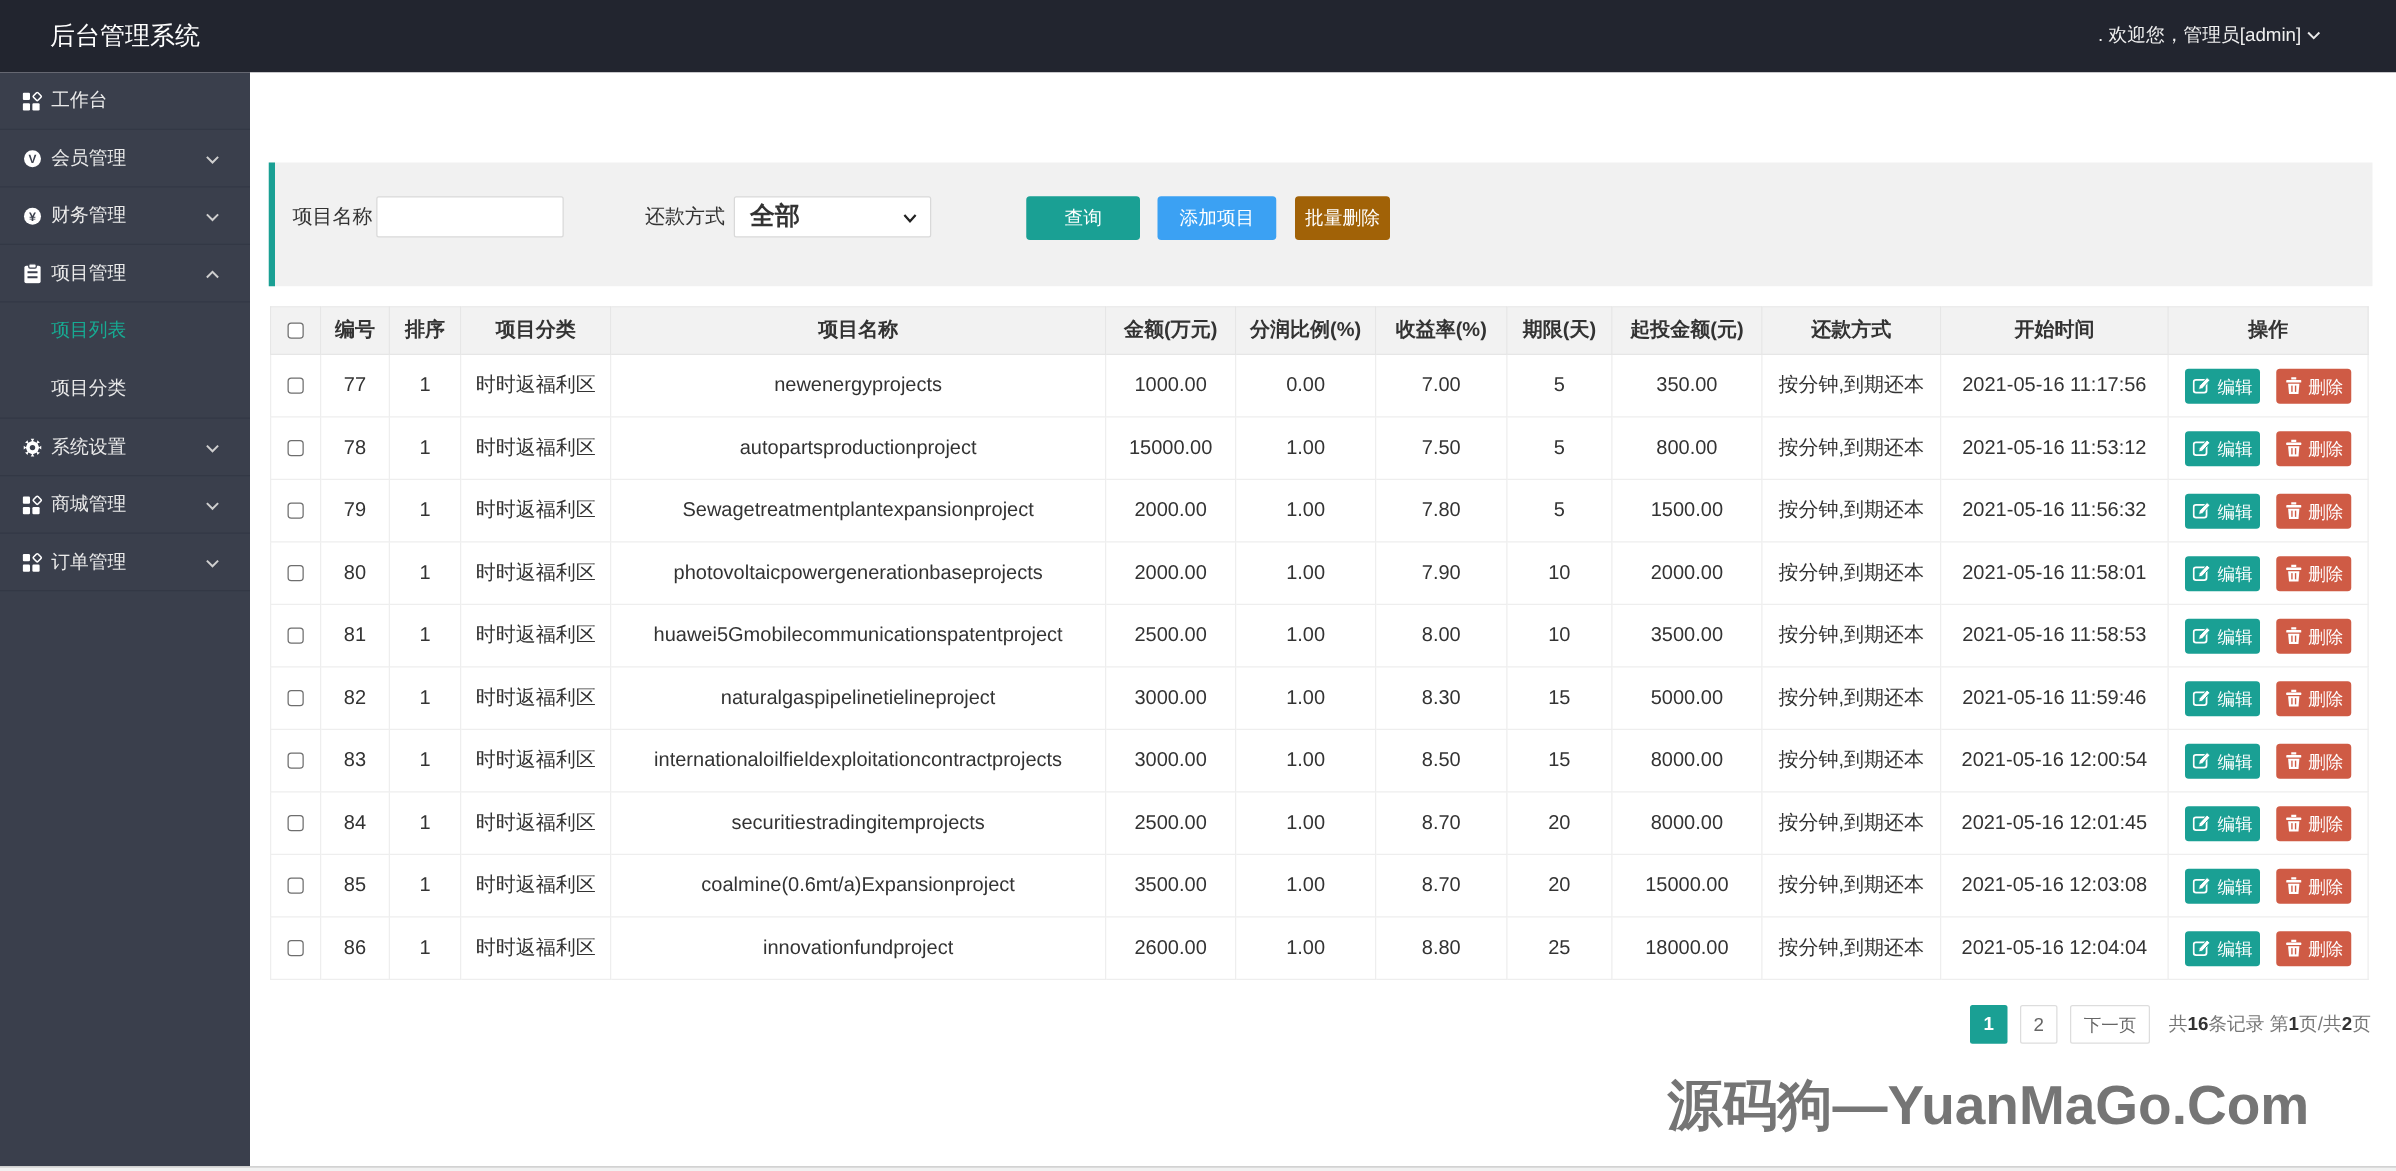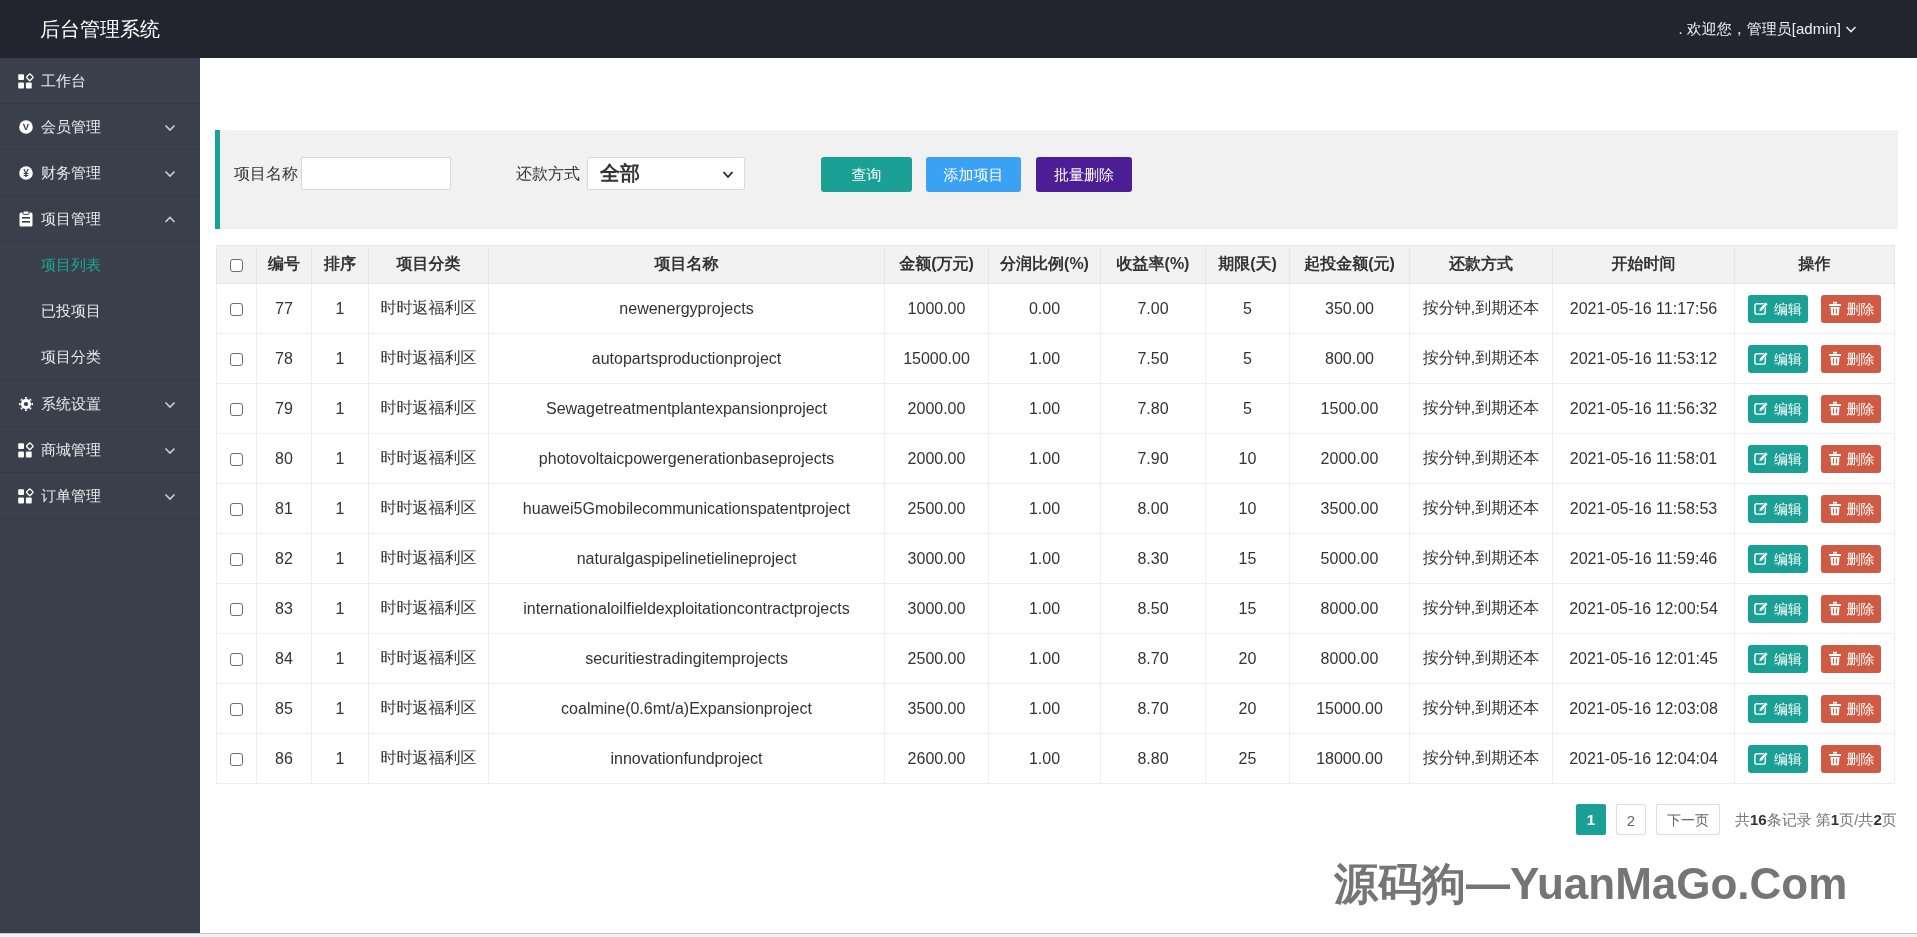--- a/index.html
+++ b/index.html
@@ -30,21 +30,21 @@
 #crumb .c2 { color:#333; }
 
 #filter { position:absolute; left:15px; top:72px; width:1683px; height:99px; background:#f1f1f1; border-left:5px solid #1aa094; }
 #filter .lab { position:absolute; top:27px; height:33px; line-height:33px; font-size:16px; color:#333; }
 #fname { position:absolute; left:81px; top:27px; width:150px; height:33px; border:1px solid #d9d9d9; border-radius:2px; background:#fff; }
 #fsel { position:absolute; left:367px; top:27px; width:158px; height:33px; border:1px solid #d9d9d9; border-radius:2px; background:#fff; font-size:20px; color:#333; padding-left:12px; line-height:31px;font-weight:bold; }
 #fsel .selarr { position:absolute; right:10px; top:12px; }
 .btn { position:absolute; top:27px; height:35px; line-height:35px; text-align:center; color:#fff; font-size:15px; border-radius:3px; }
 #bsearch { left:601px; width:91px; background:#1aa094; }
 #badd { left:706px; width:95px; background:#3ba1f3; }
-#bdel { left:816px; width:96px; background:#4c1d95; }
+#bdel { left:816px; width:76px; background:#a16207; }
 
 
 table { position:absolute; left:16px; top:187px; border-collapse:collapse; table-layout:fixed; }
 th { background:#f2f2f2; font-size:16px; color:#333; font-weight:bold; height:38px; border:1px solid #e6e6e6; }
 td { font-size:16px; color:#333; height:50px; text-align:center; border:1px solid #eeeeee; background:#fff; }
 .ckb { display:inline-block; width:13px; height:13px; border:1px solid #6e6e6e; border-radius:3px; background:#fff; vertical-align:middle; }
 .opbtn { display:inline-block; width:60px; height:28px; line-height:28px; border-radius:3px; color:#fff; font-size:14px; text-align:center; }
 .ope { background:#1aa094; margin-right:13px; }
 .opd { background:#cf5b45; }
 
@@ -109,23 +109,20 @@
         <rect x="4" y="10" width="8" height="1.6" fill="#3a3f4c"></rect>
       </svg>
       <span class="mtx">项目管理</span>
       <svg class="arr" width="12" height="8" viewBox="0 0 12 8">
         <path d="M1.5 6 L6 1.5 L10.5 6" stroke="#cfcfcf" stroke-width="1.6" fill="none"></path>
       </svg>
     </div>
   <div class="smenu">
     <div class="mitem">
         <span class="mtx active">项目列表</span>
-      </div>
-    <div class="mitem">
-        <span class="mtx">已投项目</span>
       </div>
     <div class="mitem">
         <span class="mtx">项目分类</span>
       </div>
   </div>
   <div class="mitem">
       <svg class="mic" viewBox="0 0 16 17">
         <path fill="#fff" d="M15.45 7.09 L15.45 10.11 L13.59 9.01 L12.24 12.26 L14.33 12.80 L12.20 14.93 L11.66 12.84 L8.41 14.19 L9.51 16.05 L6.49 16.05 L7.59 14.19 L4.34 12.84 L3.80 14.93 L1.67 12.80 L3.76 12.26 L2.41 9.01 L0.55 10.11 L0.55 7.09 L2.41 8.19 L3.76 4.94 L1.67 4.40 L3.80 2.27 L4.34 4.36 L7.59 3.01 L6.49 1.15 L9.51 1.15 L8.41 3.01 L11.66 4.36 L12.20 2.27 L14.33 4.40 L12.24 4.94 L13.59 8.19 Z"></path>
         <circle cx="8" cy="8.6" r="2.3" fill="#3a3f4c"></circle>
       </svg>

